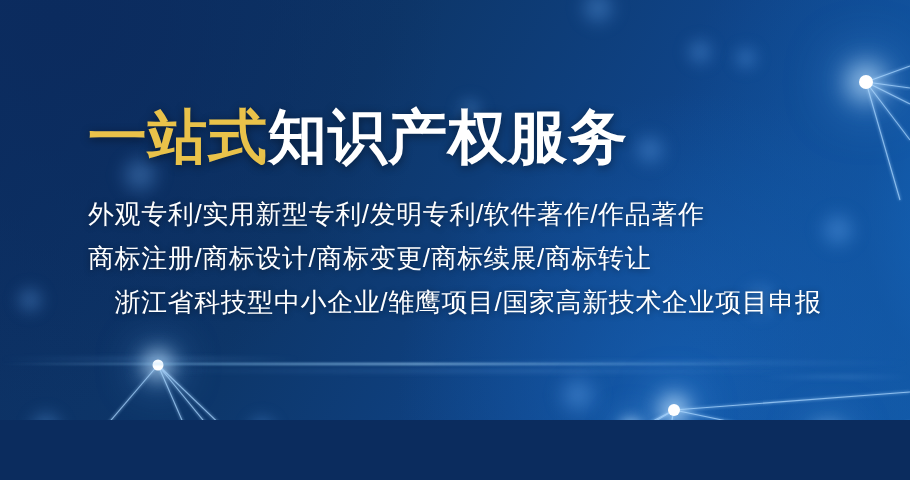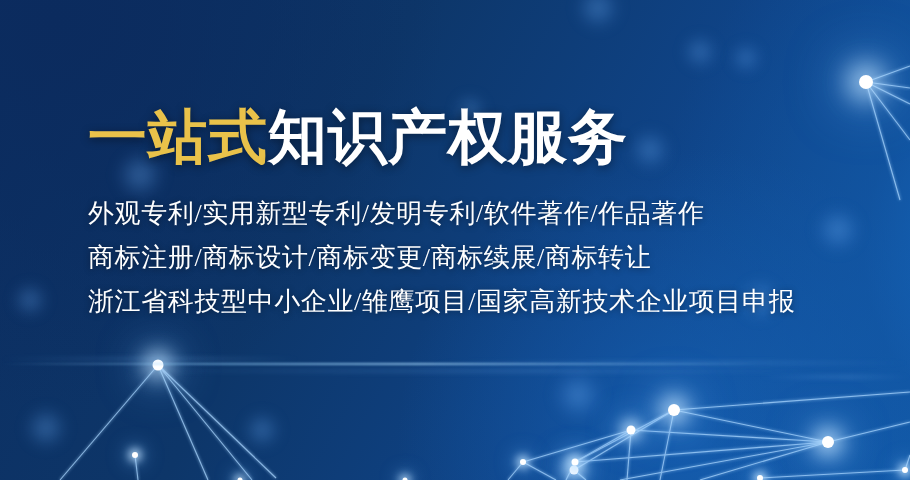--- a/index.html
+++ b/index.html
@@ -4,23 +4,23 @@
 <title>Banner</title>
 <style>
   html, body {
     margin: 0;
     padding: 0;
     background: #0b2c5e;
   }
   #banner {
     position: relative;
     width: 910px;
-    height: 480px;
+    height: 420px;
     overflow: hidden;
-    font-family: Liberation Serif, serif;
+    font-family: Liberation Sans, sans-serif;
     background:
       radial-gradient(circle 620px at 118% 52%, rgba(24,110,200,0.95) 0%, rgba(18,86,165,0.55) 34%, rgba(13,56,116,0.0) 68%),
       radial-gradient(circle 420px at 76% 92%, rgba(22,96,180,0.75) 0%, rgba(14,62,124,0.0) 70%),
       radial-gradient(circle 520px at 6% 4%, rgba(11,43,94,1) 0%, rgba(11,45,97,0.0) 75%),
       linear-gradient(118deg, #0c2e61 0%, #0d3669 36%, #0f4488 66%, #115ba8 100%);
   }
 
   
   #net {
     position: absolute;
@@ -83,21 +83,21 @@
   .subline {
     color: #ffffff;
     font-size: 26px;
     font-weight: 400;
     line-height: 1.0;
     letter-spacing: 0.6px;
     white-space: nowrap;
     margin: 0 0 18px 0;
     text-shadow: 0 1px 6px rgba(0,0,0,0.45);
   }
-  .subline:last-child { margin-bottom: 0; }
+  .subline:last-child { margin-bottom: 0; text-align: center; }
 </style>
 </head>
 <body>
 
 <div id="banner">
 
   <div id="bg-layer">
     <svg id="net" viewBox="0 0 910 480" preserveAspectRatio="none" aria-hidden="true">
       <defs>
         <filter id="softGlow" x="-60%" y="-60%" width="220%" height="220%">

